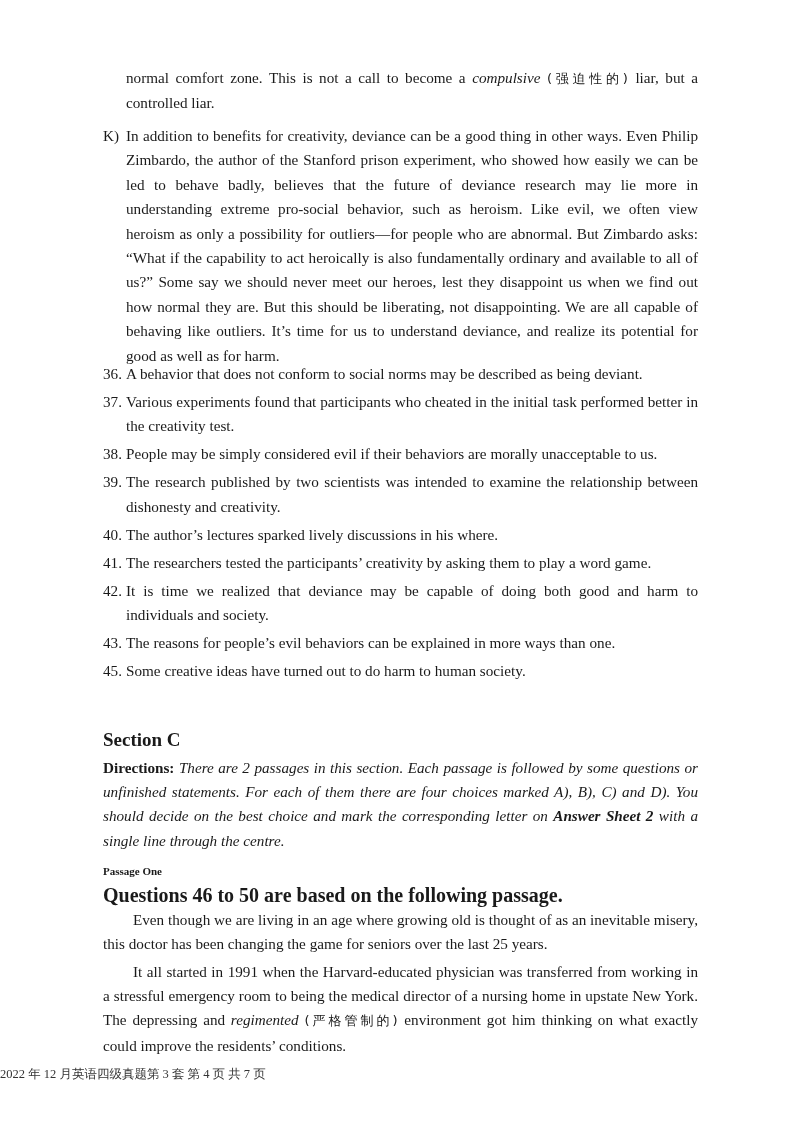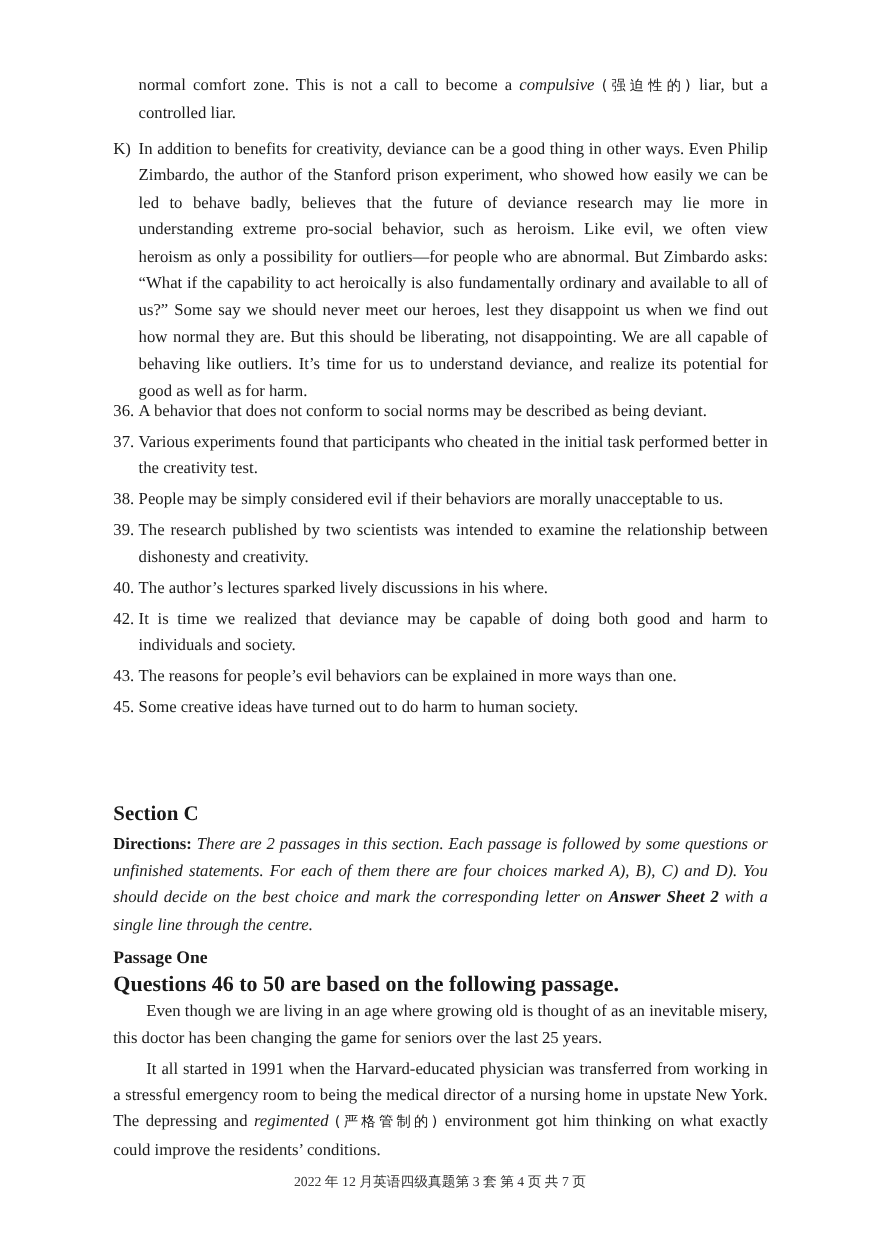--- a/index.html
+++ b/index.html
@@ -17,27 +17,27 @@
     .qlist { position: absolute; top: 362px; left: 0; width: 595px; }
     .q { position: relative; margin-bottom: 3.6px; }
     .q .num { position: absolute; left: 0; top: 0; }
     .q .body { margin-left: 23px; }
     .section-c { position: absolute; top: 728px; left: 0; width: 595px; }
     .section-title { font-weight: bold; font-size: 19px; line-height: 24px; margin: 0 0 4px 0; }
     .directions { font-size: 15.2px; line-height: 24.2px; text-align: justify; margin: 0; }
     .directions .lead { font-weight: bold; font-style: normal; }
     .directions .txt { font-style: italic; }
     .directions .bi { font-style: italic; font-weight: bold; }
-    .passage-title { font-weight: bold; font-size: 16px; line-height: 24px; margin: 6px 0 0 0; }
+    .passage-title { font-weight: bold; font-size: 11px; line-height: 24px; margin: 6px 0 0 0; }
     .passage-sub { font-weight: bold; font-size: 20px; line-height: 24px; margin: 0 0 1px 0; }
     .passage p { text-indent: 30px; margin: 0 0 3px 0; }
     .it { font-style: italic; }
     .cn { font-family: "DejaVu Sans", sans-serif; font-size: 13px; letter-spacing: 1px; }
     .footer {
-      position: absolute; top: 1066px; left: 0; width: 800px; text-align: center;
+      position: absolute; top: 1066px; left: 0; width: 800px; text-align: left;
       font-size: 12.5px; color: #333;
     }
     .footer span { margin-left: 0; }
   </style>
 </head>
 <body>
 
 <div class="page">
 
   <p class="p top-para"><span>normal comfort zone. This is not a call to become a </span><span class="it">compulsive</span> <span class="cn">(强迫性的)</span><span> liar, but a controlled liar.</span></p>
@@ -62,20 +62,24 @@
       </div>
     <div class="q">
         <span class="p num">39.</span>
         <p class="p body">The research published by two scientists was intended to examine the relationship between dishonesty and creativity.</p>
       </div>
     <div class="q">
         <span class="p num">40.</span>
         <p class="p body">The author’s lectures sparked lively discussions in his where.</p>
       </div>
     <div class="q">
+        <span class="p num">41.</span>
+        <p class="p body">The researchers tested the participants’ creativity by asking them to play a word game.</p>
+      </div>
+    <div class="q">
         <span class="p num">42.</span>
         <p class="p body">It is time we realized that deviance may be capable of doing both good and harm to individuals and society.</p>
       </div>
     <div class="q">
         <span class="p num">43.</span>
         <p class="p body">The reasons for people’s evil behaviors can be explained in more ways than one.</p>
       </div>
     <div class="q">
         <span class="p num">45.</span>
         <p class="p body">Some creative ideas have turned out to do harm to human society.</p>

